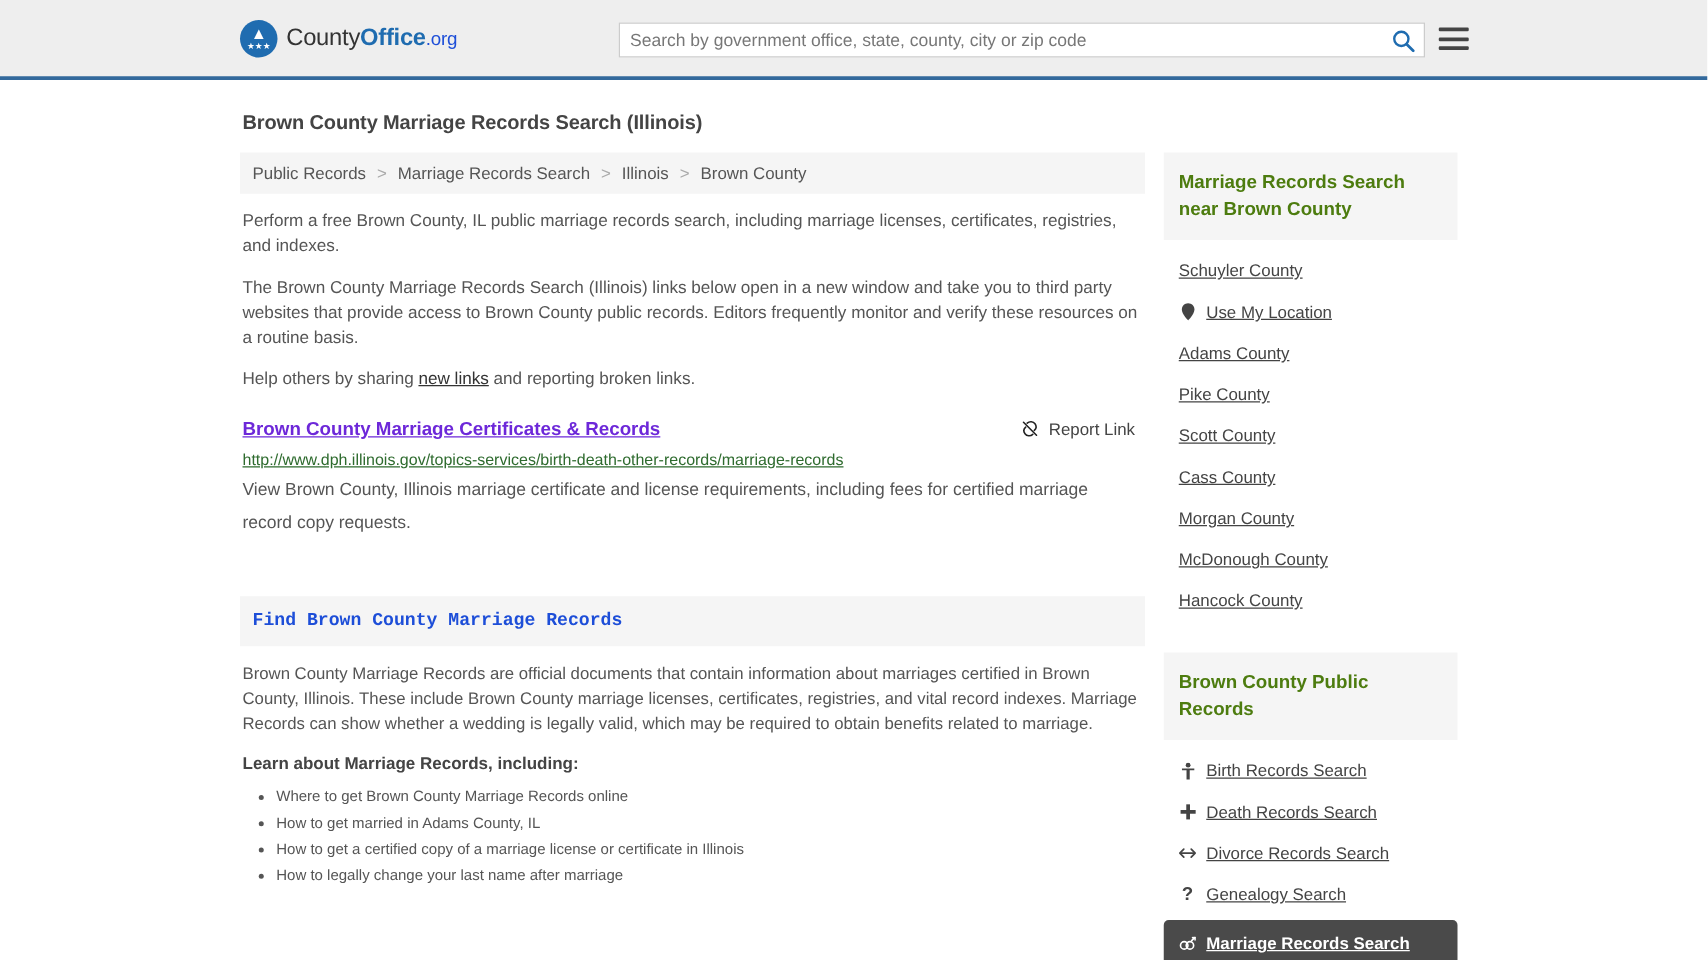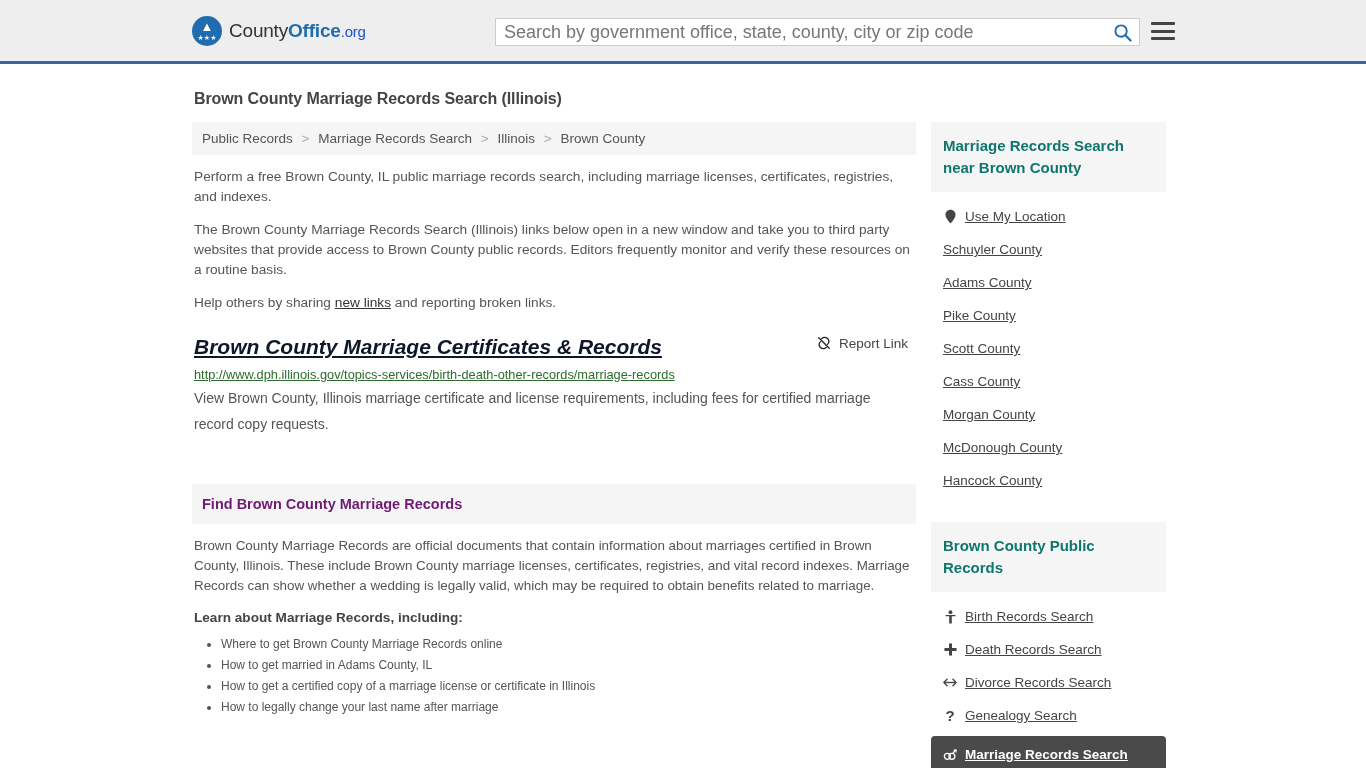--- a/index.html
+++ b/index.html
@@ -75,21 +75,21 @@
     display: flex;
     align-items: center;
   }
   .search-input {
     border: none;
     outline: none;
     flex: 1;
     height: 26px;
     padding: 0 8px;
     font-family: "Liberation Sans", sans-serif;
-    font-size: 18px;
+    font-size: 14px;
     color: #333333;
     background: transparent;
   }
   .search-input::placeholder { color: #777777; }
   .search-btn {
     width: 34px; height: 26px;
     border: none;
     background: transparent;
     cursor: pointer;
     display: flex; align-items: center; justify-content: center;
@@ -169,26 +169,25 @@
   .result {
     margin-top: 22px;
     padding: 0 2px;
   }
   .result-head {
     display: flex;
     align-items: flex-start;
     justify-content: space-between;
   }
   .result-title {
-    font-size: 21px;
+    font-size: 15px;
     font-weight: bold;
-    color: #0f172a;
+    color: #6d28d9;
     text-decoration: underline;
     cursor: pointer;
-    font-style: italic;
   }
   .report-link {
     display: flex;
     align-items: center;
     gap: 7px;
     font-size: 13.5px;
     color: #444444;
     cursor: pointer;
     white-space: nowrap;
     padding-right: 6px;
@@ -205,22 +204,23 @@
     color: #555555;
     margin-top: 3px;
   }
 
   
   .panel-head {
     background: #f5f5f5;
     padding: 12px 10px;
     font-size: 14.5px;
     font-weight: bold;
-    color: #701a75;
+    color: #1d4ed8;
     margin-top: 47px;
+    font-family: Liberation Mono, monospace;
   }
   .panel-body {
     padding: 12px 2px 0 2px;
   }
   .panel-body p {
     font-size: 13.4px;
     line-height: 20px;
     margin: 0 0 14px 0;
     color: #555555;
   }
@@ -242,21 +242,21 @@
     margin-bottom: 1px;
   }
 
   
   .side-box { margin-bottom: 0; }
   .side-head {
     background: #f5f5f5;
     padding: 13px 12px;
     font-size: 15px;
     font-weight: bold;
-    color: #0f766e;
+    color: #4d7c0f;
     line-height: 22px;
   }
   .side-links {
     padding: 8px 0 0 0;
   }
   .side-link {
     display: flex;
     align-items: center;
     gap: 8px;
     padding: 9px 12px;
@@ -374,31 +374,31 @@
       </div>
 
     </div>
 
     <div class="side-col">
 
       <div class="side-box">
         <div class="side-head">Marriage Records Search near Brown County</div>
         <div class="side-links">
 
+          <a href="#" class="side-link no-icon">
+            <span class="lbl">Schuyler County</span>
+          </a>
+
           <a href="#" class="side-link">
             <span class="ico">
               <svg width="11" height="15" viewBox="0 0 12 16">
                 <path d="M6 0.5 C2.9 0.5 0.5 2.9 0.5 6 C0.5 10 6 15.5 6 15.5 C6 15.5 11.5 10 11.5 6 C11.5 2.9 9.1 0.5 6 0.5 Z" fill="#444"></path>
               </svg>
             </span>
             <span class="lbl">Use My Location</span>
-          </a>
-
-          <a href="#" class="side-link no-icon">
-            <span class="lbl">Schuyler County</span>
           </a>
           <a href="#" class="side-link no-icon">
             <span class="lbl">Adams County</span>
           </a>
           <a href="#" class="side-link no-icon">
             <span class="lbl">Pike County</span>
           </a>
           <a href="#" class="side-link no-icon">
             <span class="lbl">Scott County</span>
           </a>

